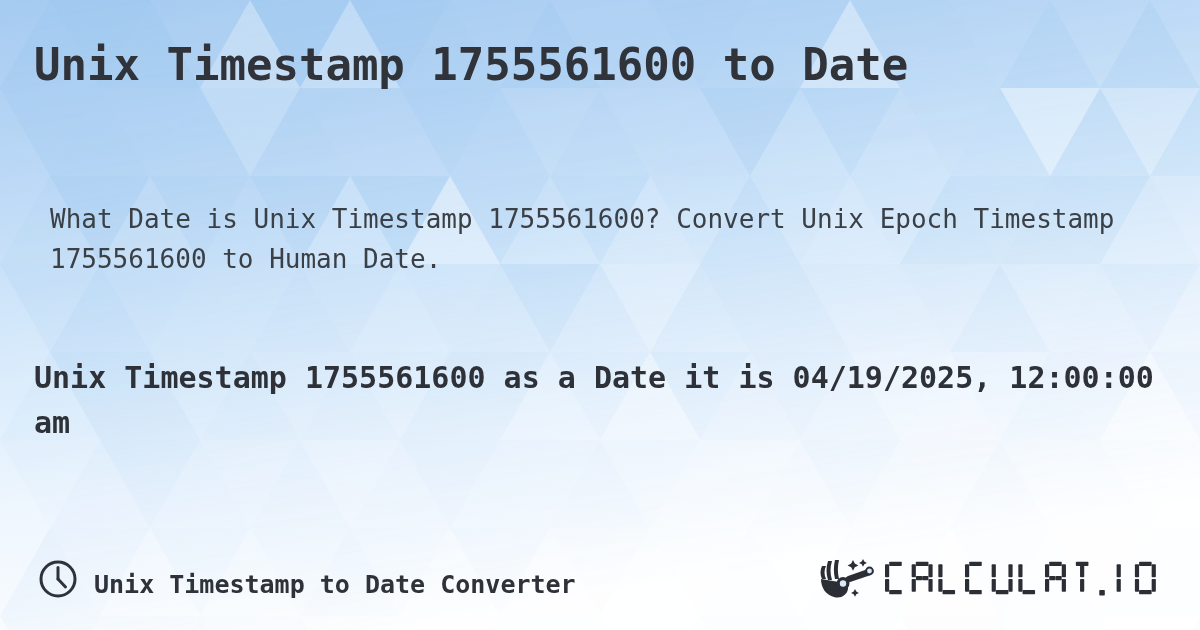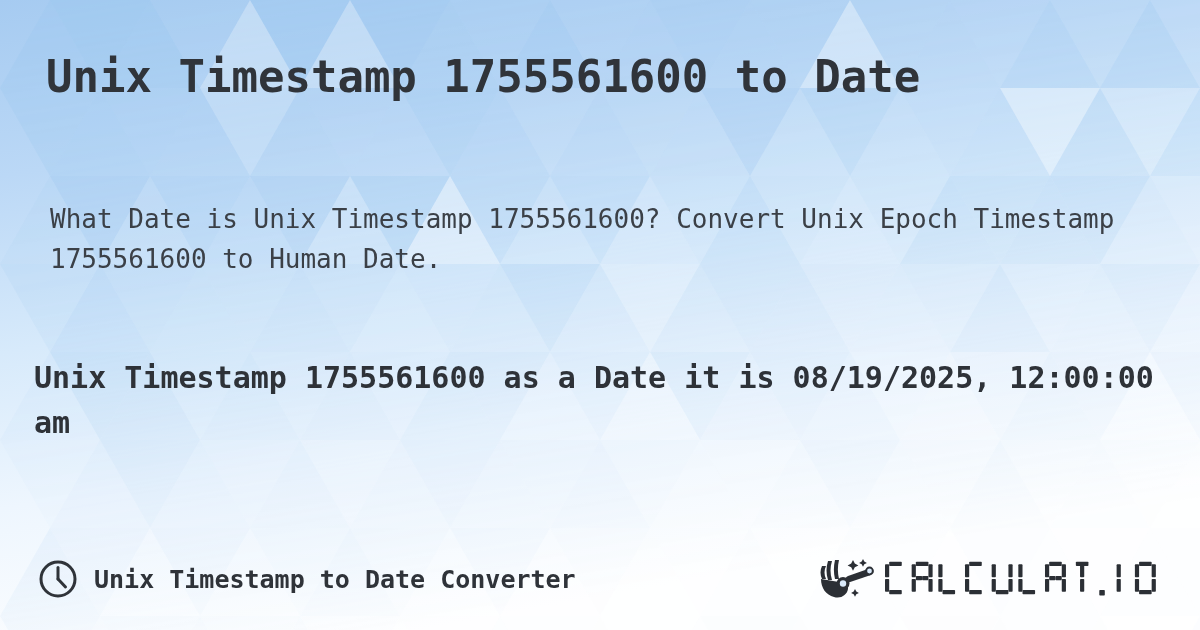--- a/index.html
+++ b/index.html
@@ -38,21 +38,21 @@
     height: 630px;
     box-sizing: border-box;
     padding: 0 34px;
   }
 
   .page-title {
     position: absolute;
     left: 34px;
     top: 40px;
     width: 1140px;
-    margin: 12px;
+    margin: 0;
     font-family: "DejaVu Sans Mono", monospace;
     font-size: 44px;
     font-weight: 700;
     letter-spacing: 0px;
     line-height: 1.12;
     color: #30343a;
   }
 
   .page-desc {
     position: absolute;
@@ -89,21 +89,21 @@
     height: 54px;
     padding: 0 38px;
     box-sizing: border-box;
     display: flex;
     align-items: center;
     justify-content: space-between;
   }
 
   .footer-left {
     display: flex;
-    align-items: center;
+    align-items: flex-end;
     gap: 16px;
   }
 
   .clock-icon { display: block; width: 40px; height: 40px; flex: 0 0 auto; }
 
   .footer-label {
     font-family: "DejaVu Sans Mono", monospace;
     font-size: 25px;
     font-weight: 700;
     color: #2f3339;
@@ -419,21 +419,21 @@
         </g>
     </svg>
   </div>
 
   <div id="content">
 
     <h1 class="page-title">Unix Timestamp 1755561600 to Date</h1>
 
     <p class="page-desc">What Date is Unix Timestamp 1755561600? Convert Unix Epoch Timestamp 1755561600 to Human Date.</p>
 
-    <p class="result-block">Unix Timestamp 1755561600 as a Date it is 08/19/2025, 12:00:00 am</p>
+    <p class="result-block">Unix Timestamp 1755561600 as a Date it is 04/19/2025, 12:00:00 am</p>
 
     <div class="footer">
 
       <div class="footer-left">
         <span class="clock-icon-wrap">
           <svg class="clock-icon" viewBox="0 0 40 40" xmlns="http://www.w3.org/2000/svg" aria-hidden="true">
             <circle cx="20" cy="20" r="17" fill="none" stroke="#2f3339" stroke-width="3"></circle>
             <line x1="20" y1="20" x2="20" y2="8.5" stroke="#2f3339" stroke-width="3" stroke-linecap="round"></line>
             <line x1="20" y1="20" x2="27.5" y2="28" stroke="#2f3339" stroke-width="3" stroke-linecap="round"></line>
           </svg>

